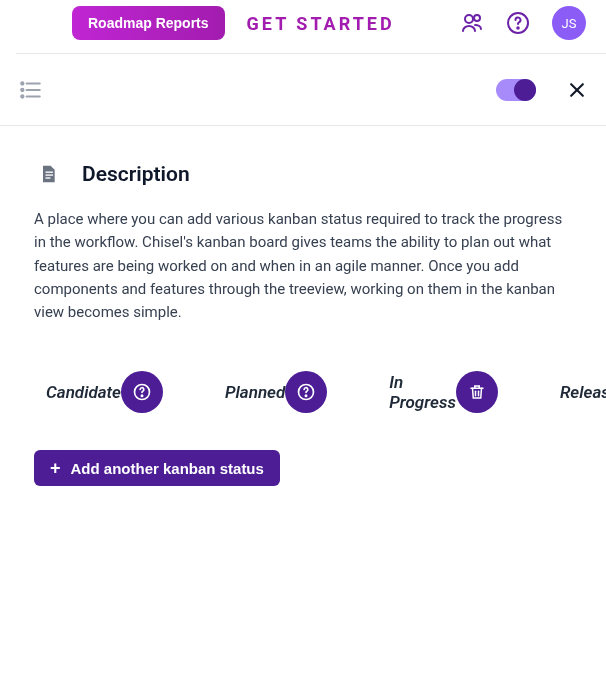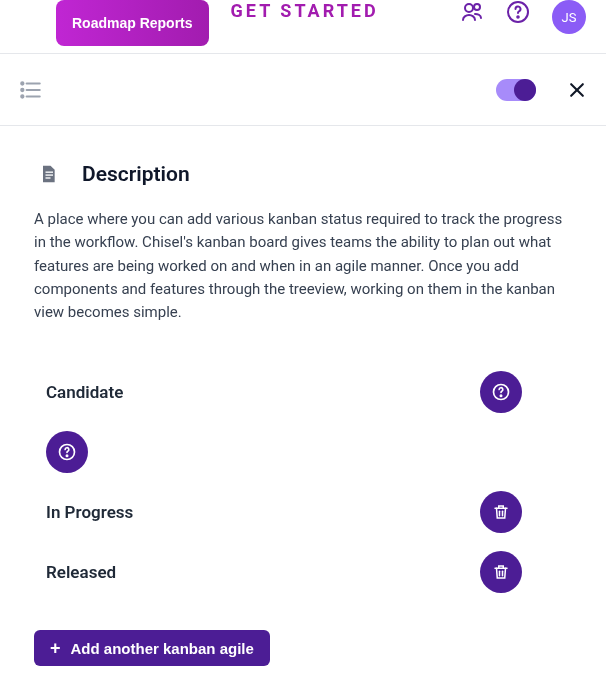--- a/index.html
+++ b/index.html
@@ -8,24 +8,26 @@
     background: #fff;
     color: #1f2937;
     width: 606px;
     height: 685px;
     overflow: hidden;
   }
 
   
   .topbar {
     display: flex;
+    align-items: center;
     height: 54px;
     padding: 0 20px 7px 56px;
     border-bottom: 1px solid #e5e7eb;
     gap: 22px;
+    margin-left: 16px;
   }
   .pill-btn {
     background: linear-gradient(90deg, #c026d3, #a21caf);
     color: #fff;
     font-weight: 700;
     font-size: 14px;
     padding: 9px 16px;
     border-radius: 8px;
     border: none;
     cursor: pointer;
@@ -113,21 +115,21 @@
   .description-text {
     font-size: 15px;
     line-height: 1.55;
     color: #374151;
     margin-bottom: 38px;
     margin-top: 16px;
   }
 
   .status-list {
     display: flex;
-    flex-direction: column;
+    font-style: italic;
   }
   .status-row {
     display: flex;
     align-items: center;
     height: 60px;
     padding: 0 12px 0 12px;
   }
   .status-label {
     flex: 1;
     font-size: 17px;
@@ -227,20 +229,21 @@
       <span class="status-label">Candidate</span>
       <button class="action-circle">
         <svg width="20" height="20" viewBox="0 0 24 24" fill="none" stroke="currentColor" stroke-width="2" stroke-linecap="round">
             <circle cx="12" cy="12" r="9"></circle>
             <path d="M9.8 9a2.2 2.2 0 1 1 3.2 2c-.8.4-1 1-1 1.6"></path>
             <circle cx="12" cy="16.5" r="0.8" fill="currentColor"></circle>
           </svg>
       </button>
     </div>
     <div class="status-row">
+      <span class="status-label">Planned</span>
       <button class="action-circle">
         <svg width="20" height="20" viewBox="0 0 24 24" fill="none" stroke="currentColor" stroke-width="2" stroke-linecap="round">
             <circle cx="12" cy="12" r="9"></circle>
             <path d="M9.8 9a2.2 2.2 0 1 1 3.2 2c-.8.4-1 1-1 1.6"></path>
             <circle cx="12" cy="16.5" r="0.8" fill="currentColor"></circle>
           </svg>
       </button>
     </div>
     <div class="status-row">
       <span class="status-label">In Progress</span>
@@ -263,15 +266,15 @@
             <path d="M6 7l1 13h10l1-13"></path>
             <line x1="10" y1="11" x2="10" y2="17"></line>
             <line x1="14" y1="11" x2="14" y2="17"></line>
           </svg>
       </button>
     </div>
   </div>
 
   <button class="add-status-btn">
     <span class="plus-glyph">+</span>
-    <span>Add another kanban agile</span>
+    <span>Add another kanban status</span>
   </button>
 </div>
 
 </body></html>

